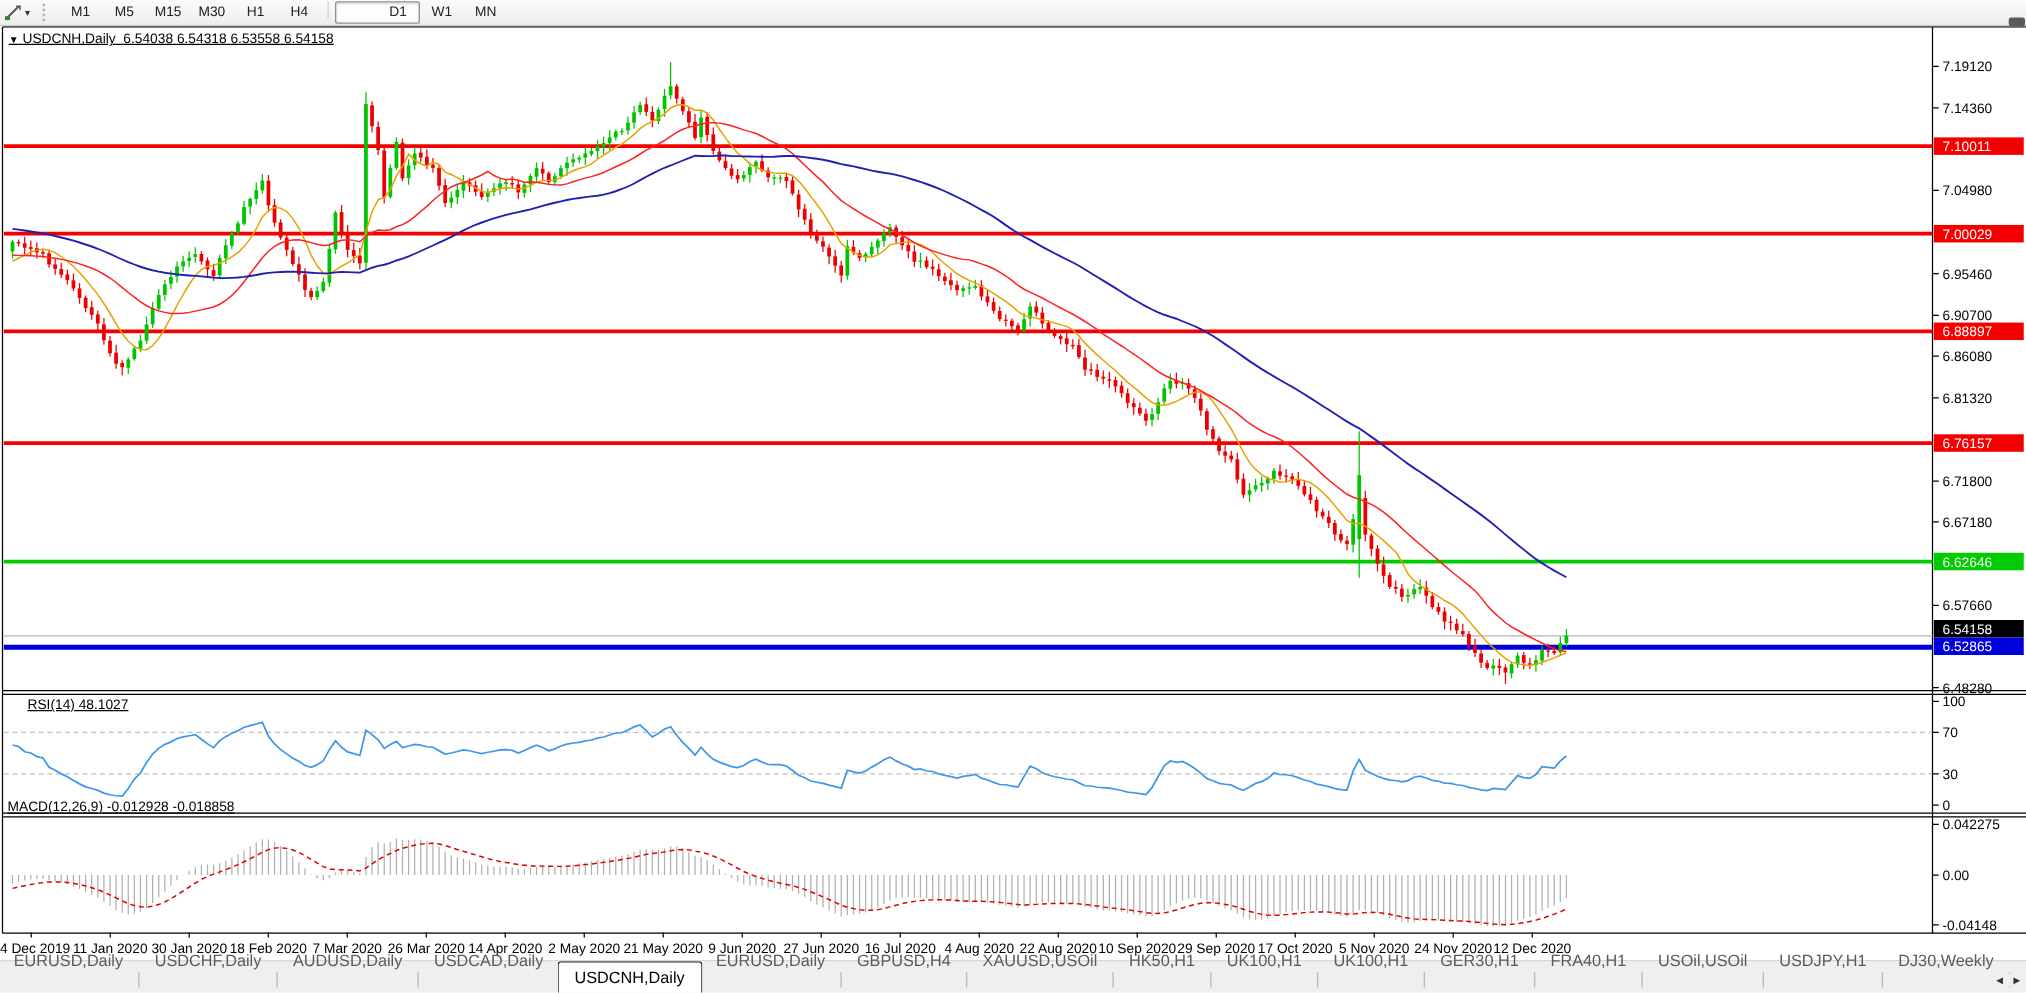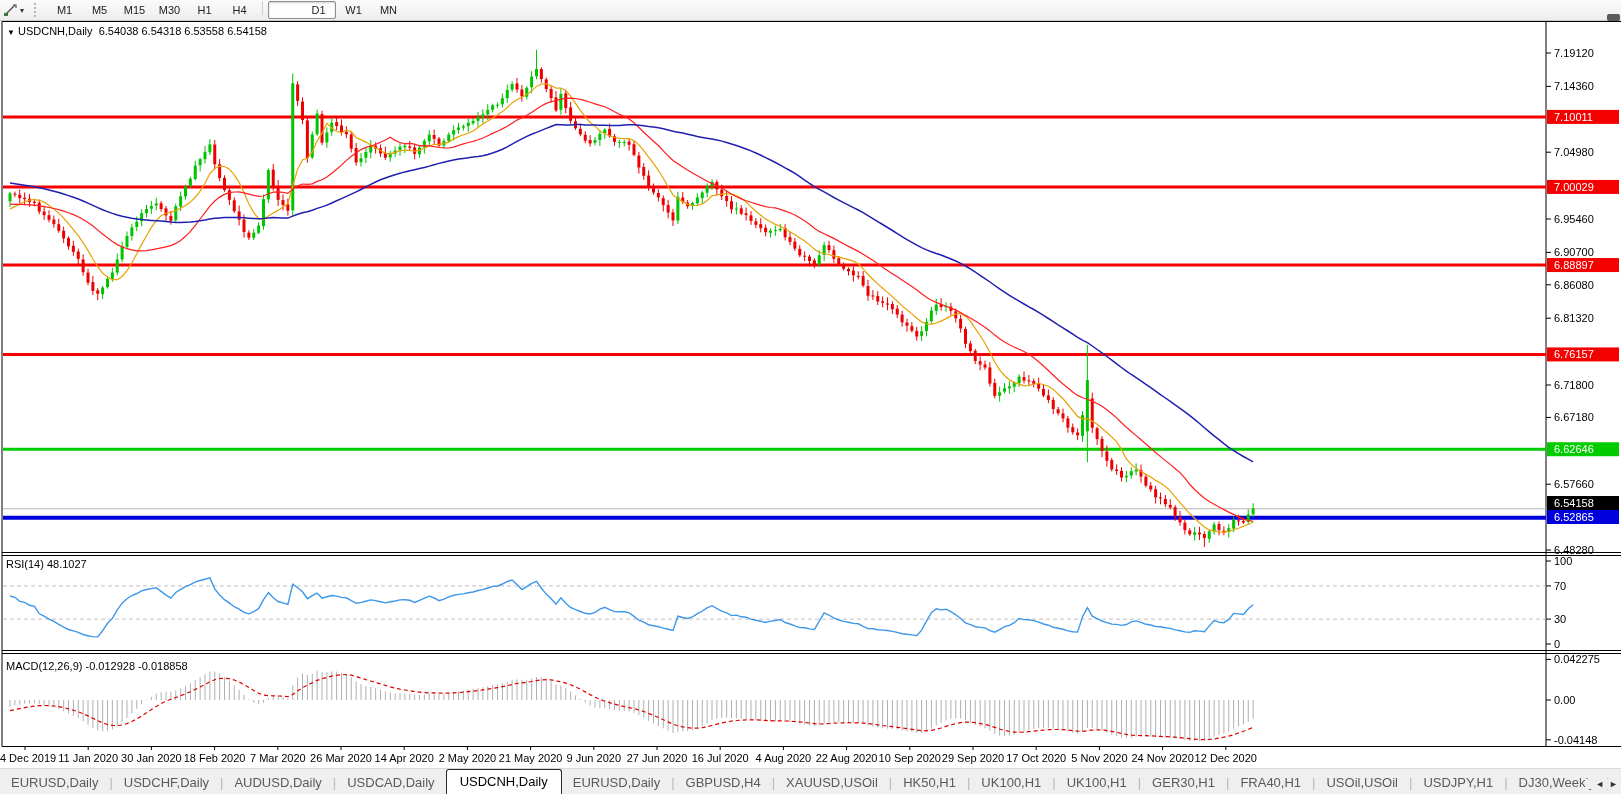--- a/index.html
+++ b/index.html
@@ -8,27 +8,27 @@
   #toolbar{position:absolute;left:0;top:0;width:1621px;height:20px;background:linear-gradient(#fbfbfb,#ededed);border-bottom:1px solid #c9c9c9;display:flex;align-items:center;font-size:11px;color:#222;}
   .tool-icon{width:16px;height:14px;margin-left:3px;display:inline-block;}
   .caret{font-size:8px;color:#333;margin:0 4px 0 1px;}
   .grip{width:5px;height:14px;margin:0 6px;border-left:2px dotted #b5b5b5;}
   .tfbtn{min-width:27px;text-align:center;padding:2px 3px;border:1px solid transparent;border-radius:2px;cursor:default;}
   .tfbtn.active{background:#fdfdfd;border:1px solid #8f8f8f;box-shadow:inset 0 1px 2px rgba(0,0,0,.18);padding-left:36px;}
   .tfsep{width:1px;height:14px;background:#cfcfcf;margin:0 5px;}
   #shift-marker{position:absolute;right:1px;top:14px;width:13px;height:7px;background:#5a5a5a;border-radius:2px;}
   
   #chart-svg{position:absolute;left:0;top:0;}
-  .paneLabel{position:absolute;font-size:11px;color:#000;white-space:pre;}
+  .paneLabel{position:absolute;font-size:11px;color:#000;white-space:pre;text-decoration:underline;}
   #main-title{left:7px;top:25px;}
-  #rsi-label{left:6px;top:558px;}
-  #macd-label{left:6px;top:660px;}
+  #rsi-label{left:22px;top:558px;}
+  #macd-label{left:6px;top:640px;}
   
   #tabbar{position:absolute;left:0;top:768px;width:1621px;height:26px;background:#efefef;border-top:1px solid #d8d8d8;display:flex;align-items:flex-end;font-size:13px;color:#5a5a5a;}
-  .tab{padding:3px 11px 5px 11px;white-space:nowrap;cursor:default;}
+  .tab{padding:3px 11px 19px 11px;white-space:nowrap;cursor:default;}
   .tab.active{background:#ffffff;border:1px solid #2b2b2b;border-bottom:none;border-radius:3px 3px 0 0;color:#000;padding:4px 13px 6px 13px;margin-bottom:0;}
   .tabsep{color:#b9b9b9;padding-bottom:5px;}
   #tab-arrows{position:absolute;right:3px;bottom:5px;font-size:9px;color:#333;background:#efefef;padding-left:4px;}
   #tab-arrows span{margin-left:5px;cursor:default;}
 </style>
 </head>
 <body>
 
 <div id="app">
 

